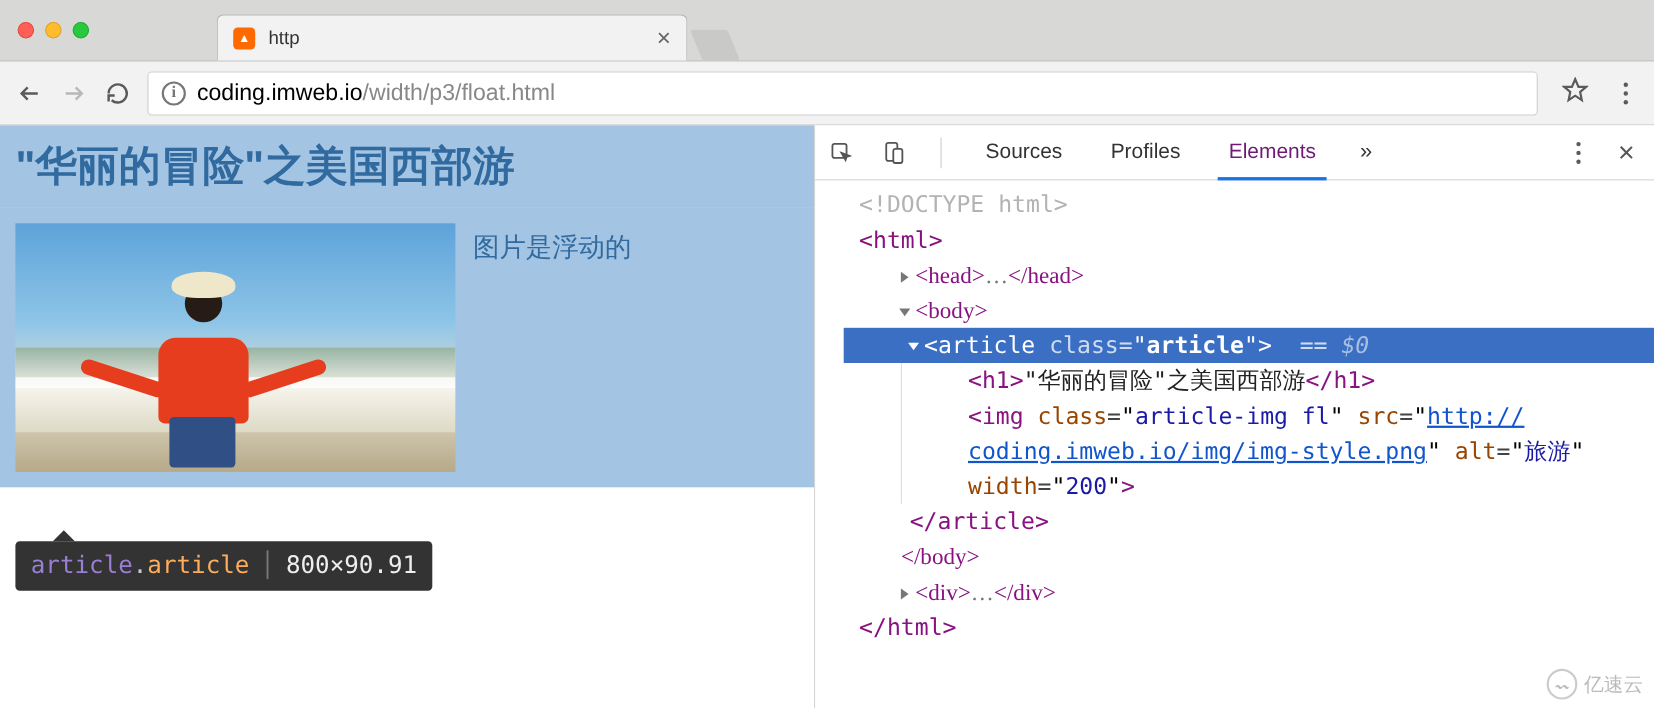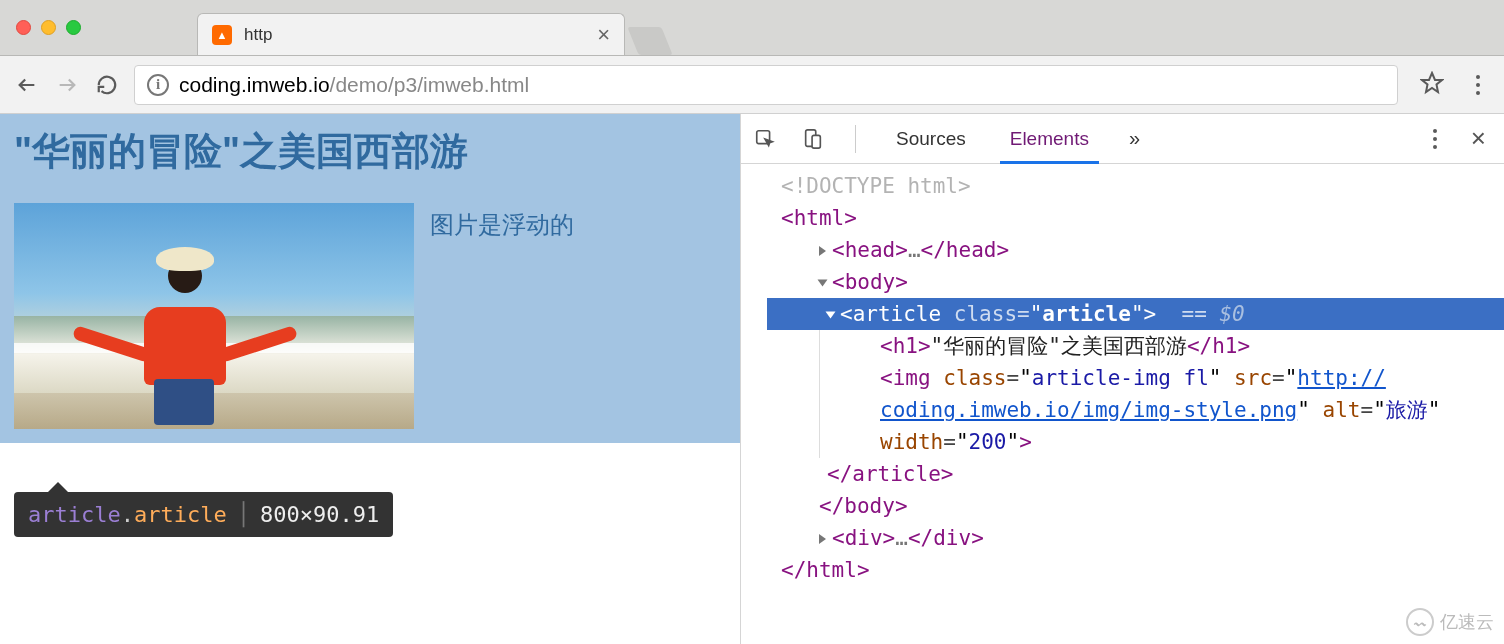--- a/index.html
+++ b/index.html
@@ -68,21 +68,21 @@
 .dt-divider { width: 1px; height: 28px; background: #ccc; margin: 0 6px; }
 .dt-tab { padding: 0 10px; height: 100%; display: flex; align-items: center; cursor: pointer; position: relative; color: #333; }
 .dt-tab.active { color: #701a75; font-weight: 400; }
 .dt-tab.active::after { content: ''; position: absolute; left: 0; right: 0; bottom: -1px; height: 3px; background: #1a73e8; }
 .dt-more { font-size: 20px; color: #333; margin-left: 6px; }
 .dt-spacer { flex: 1; }
 .dt-close { font-size: 26px; color: #555; cursor: pointer; margin-right: 6px; }
 
 .dt-dom { flex: 1; font-family: "SF Mono", Menlo, Consolas, monospace; font-size: 21px; line-height: 32px; padding: 6px 0; overflow: auto; white-space: nowrap; }
 .dom-line { padding: 0 14px; margin-left: 26px; }
-.ind1 { padding-left: 52px; }
+.ind1 { padding-left: 52px; font-family: Liberation Serif, serif; }
 .ind2 { padding-left: 60px; }
 .tri { display: inline-block; width: 0; height: 0; border-left: 7px solid #777; border-top: 5px solid transparent; border-bottom: 5px solid transparent; margin-right: 6px; vertical-align: middle; }
 .tri.open { transform: rotate(90deg); }
 .c-gray { color: #b3b3b3; }
 .c-tag { color: #881280; }
 .c-attr { color: #994500; }
 .c-eq { color: #444; }
 .c-val { color: #1a1aa6; }
 .c-str { color: #1a1aa6; }
 .c-link { color: #1155cc; text-decoration: underline; }
@@ -135,21 +135,21 @@
         </svg>
     </div>
     <div class="nav-btn">
       <svg viewBox="0 0 24 24" fill="none" stroke="currentColor" stroke-width="2.4">
           <path d="M3 12a9 9 0 1 1 3 6.7M3 20v-6h6"></path>
         </svg>
     </div>
     <div class="addr">
       <div class="addr-icon">i</div>
       <span>
-        <span class="addr-domain">coding.imweb.io</span><span class="addr-path">/demo/p3/imweb.html</span>
+        <span class="addr-domain">coding.imweb.io</span><span class="addr-path">/width/p3/float.html</span>
       </span>
     </div>
     <div class="star">
       <svg viewBox="0 0 24 24" fill="none" stroke="currentColor" stroke-width="2">
           <path d="M12 2l3 7h7l-5.5 4.5L18 21l-6-4-6 4 1.5-7.5L2 9h7z"></path>
         </svg>
     </div>
     <div class="kebab-v">
         <span></span>
         <span></span>
@@ -197,20 +197,21 @@
             </svg>
         </div>
         <div class="dt-icon">
           <svg viewBox="0 0 24 24" fill="none" stroke="currentColor" stroke-width="1.8">
               <rect x="4" y="2" width="11" height="18" rx="2"></rect>
               <rect x="11" y="8" width="9" height="14" rx="2" fill="#fff"></rect>
             </svg>
         </div>
         <div class="dt-divider"></div>
         <div class="dt-tab">Sources</div>
+        <div class="dt-tab">Profiles</div>
         <div class="dt-tab active">Elements</div>
         <div class="dt-more">»</div>
         <div class="dt-spacer"></div>
         <div class="kebab-v">
             <span></span>
             <span></span>
             <span></span>
           </div>
         <div class="dt-close">×</div>
       </div>

